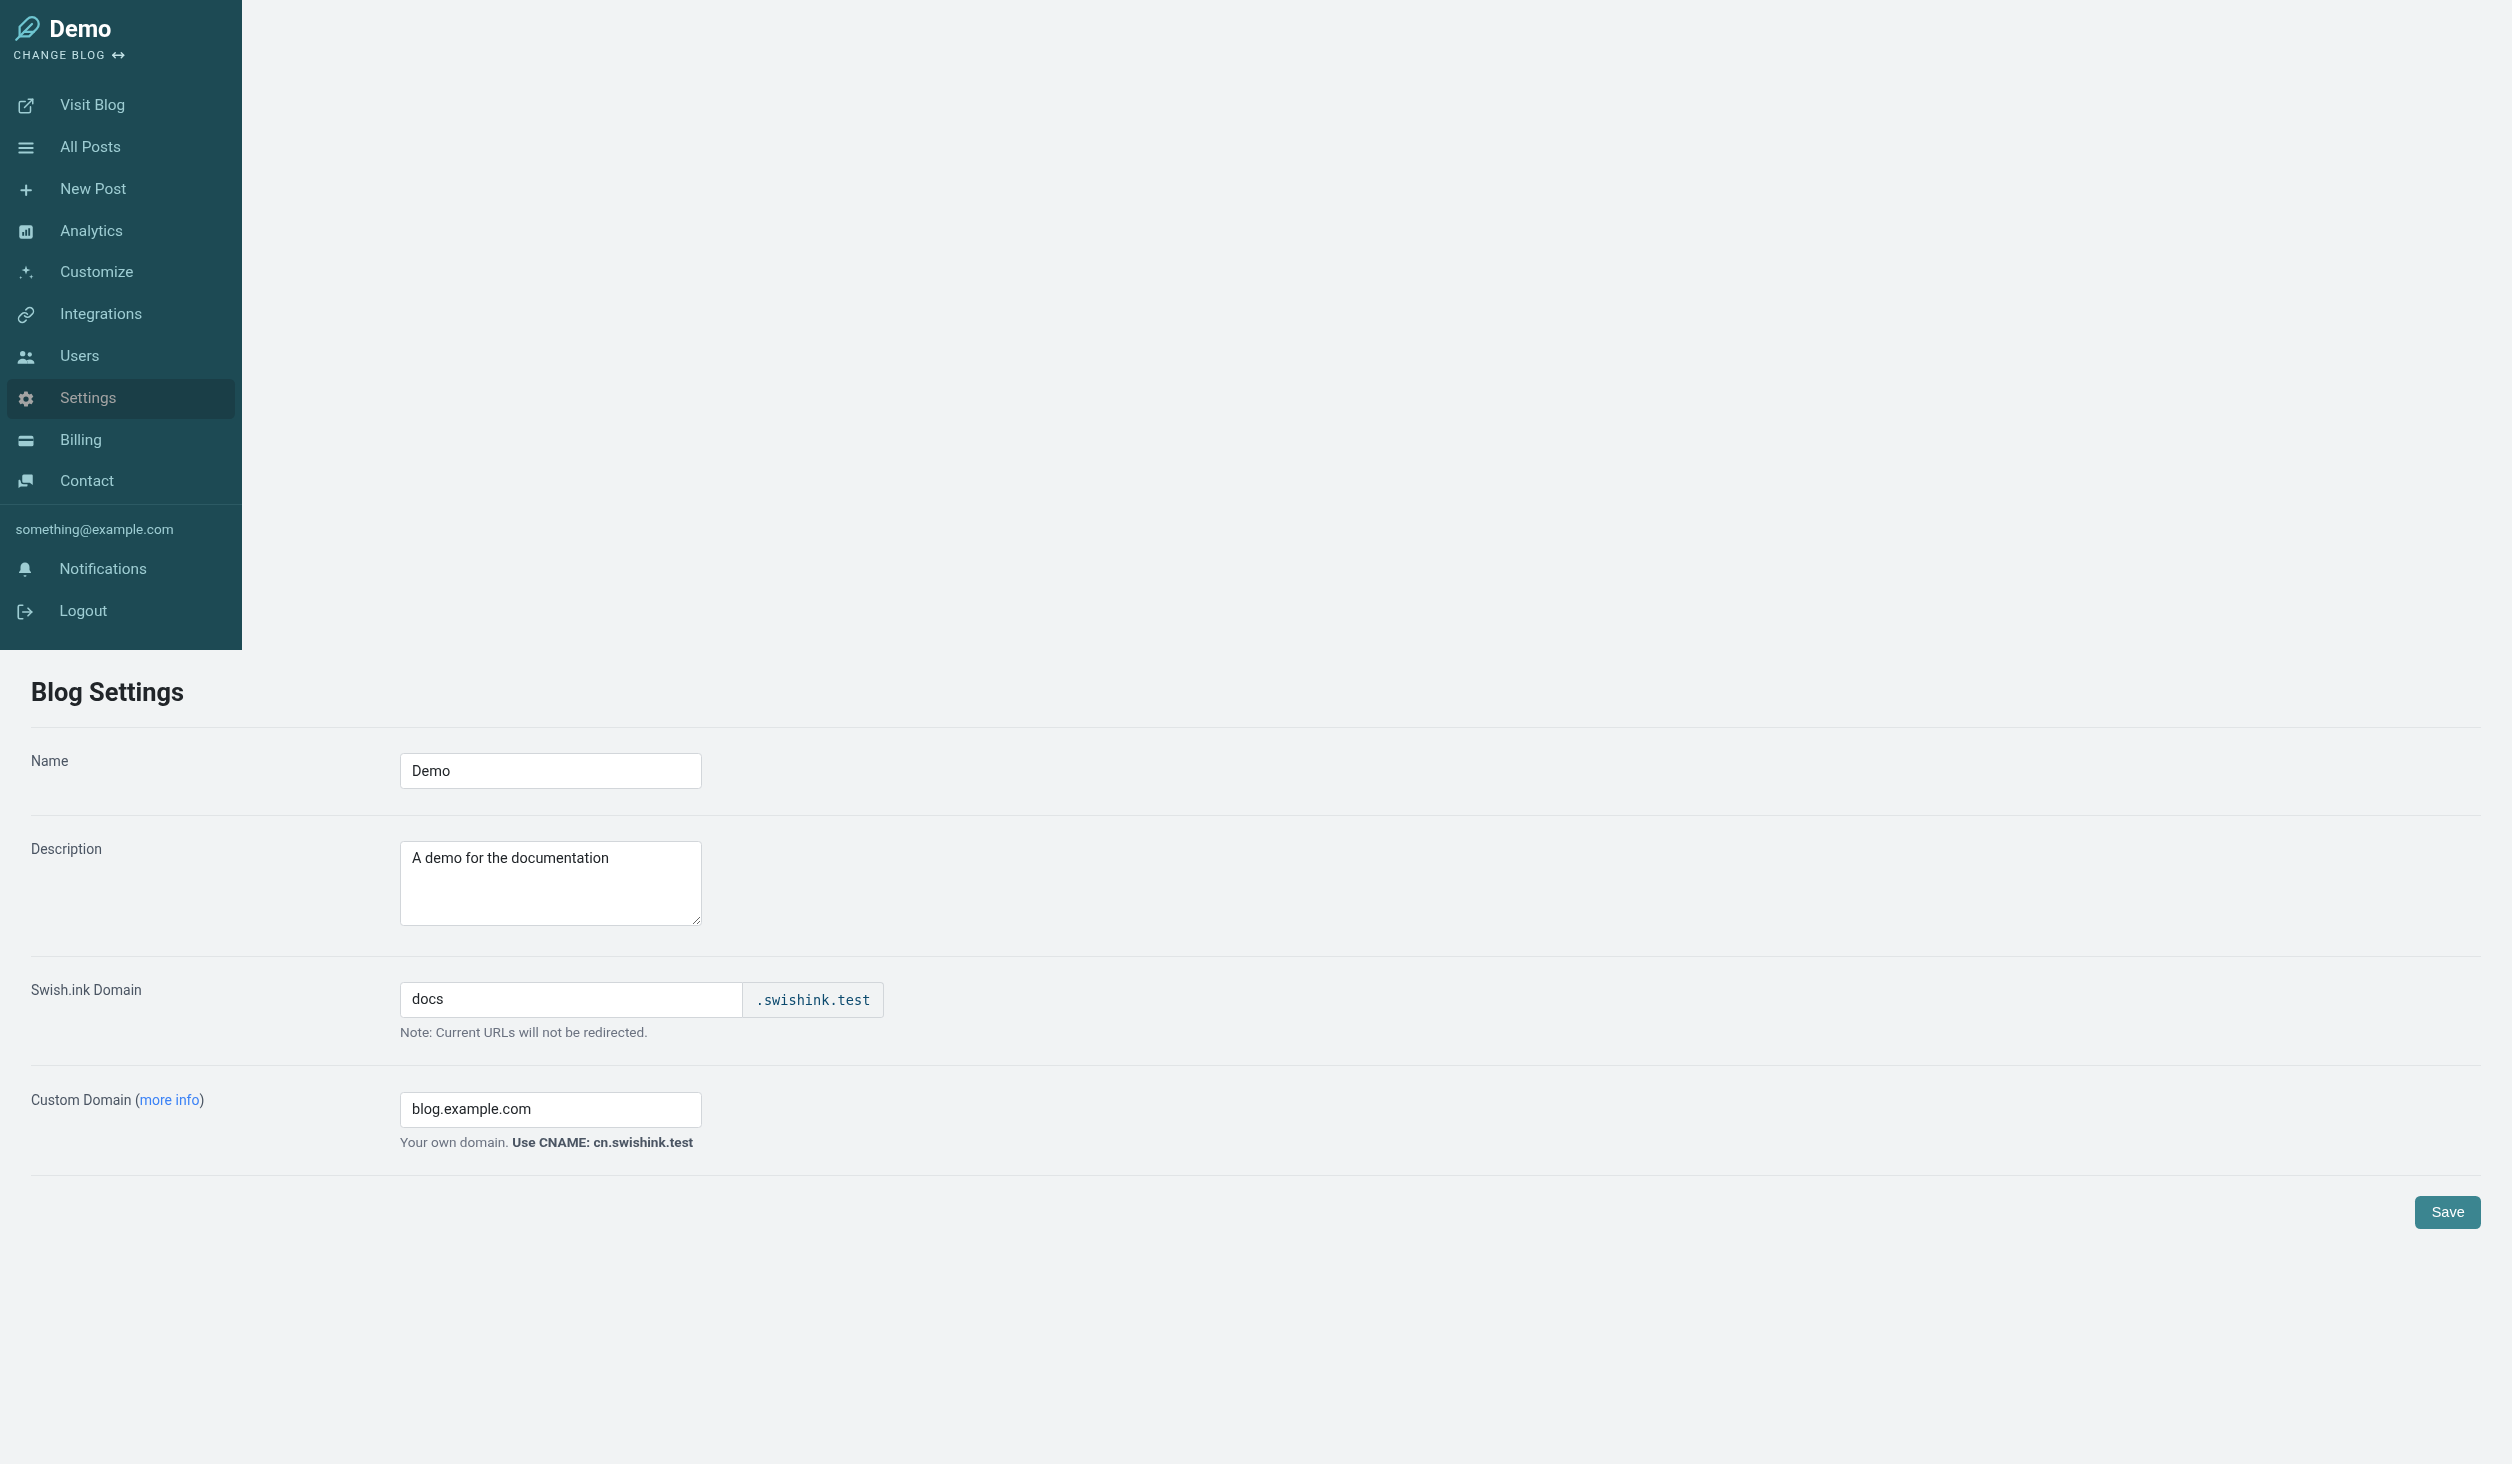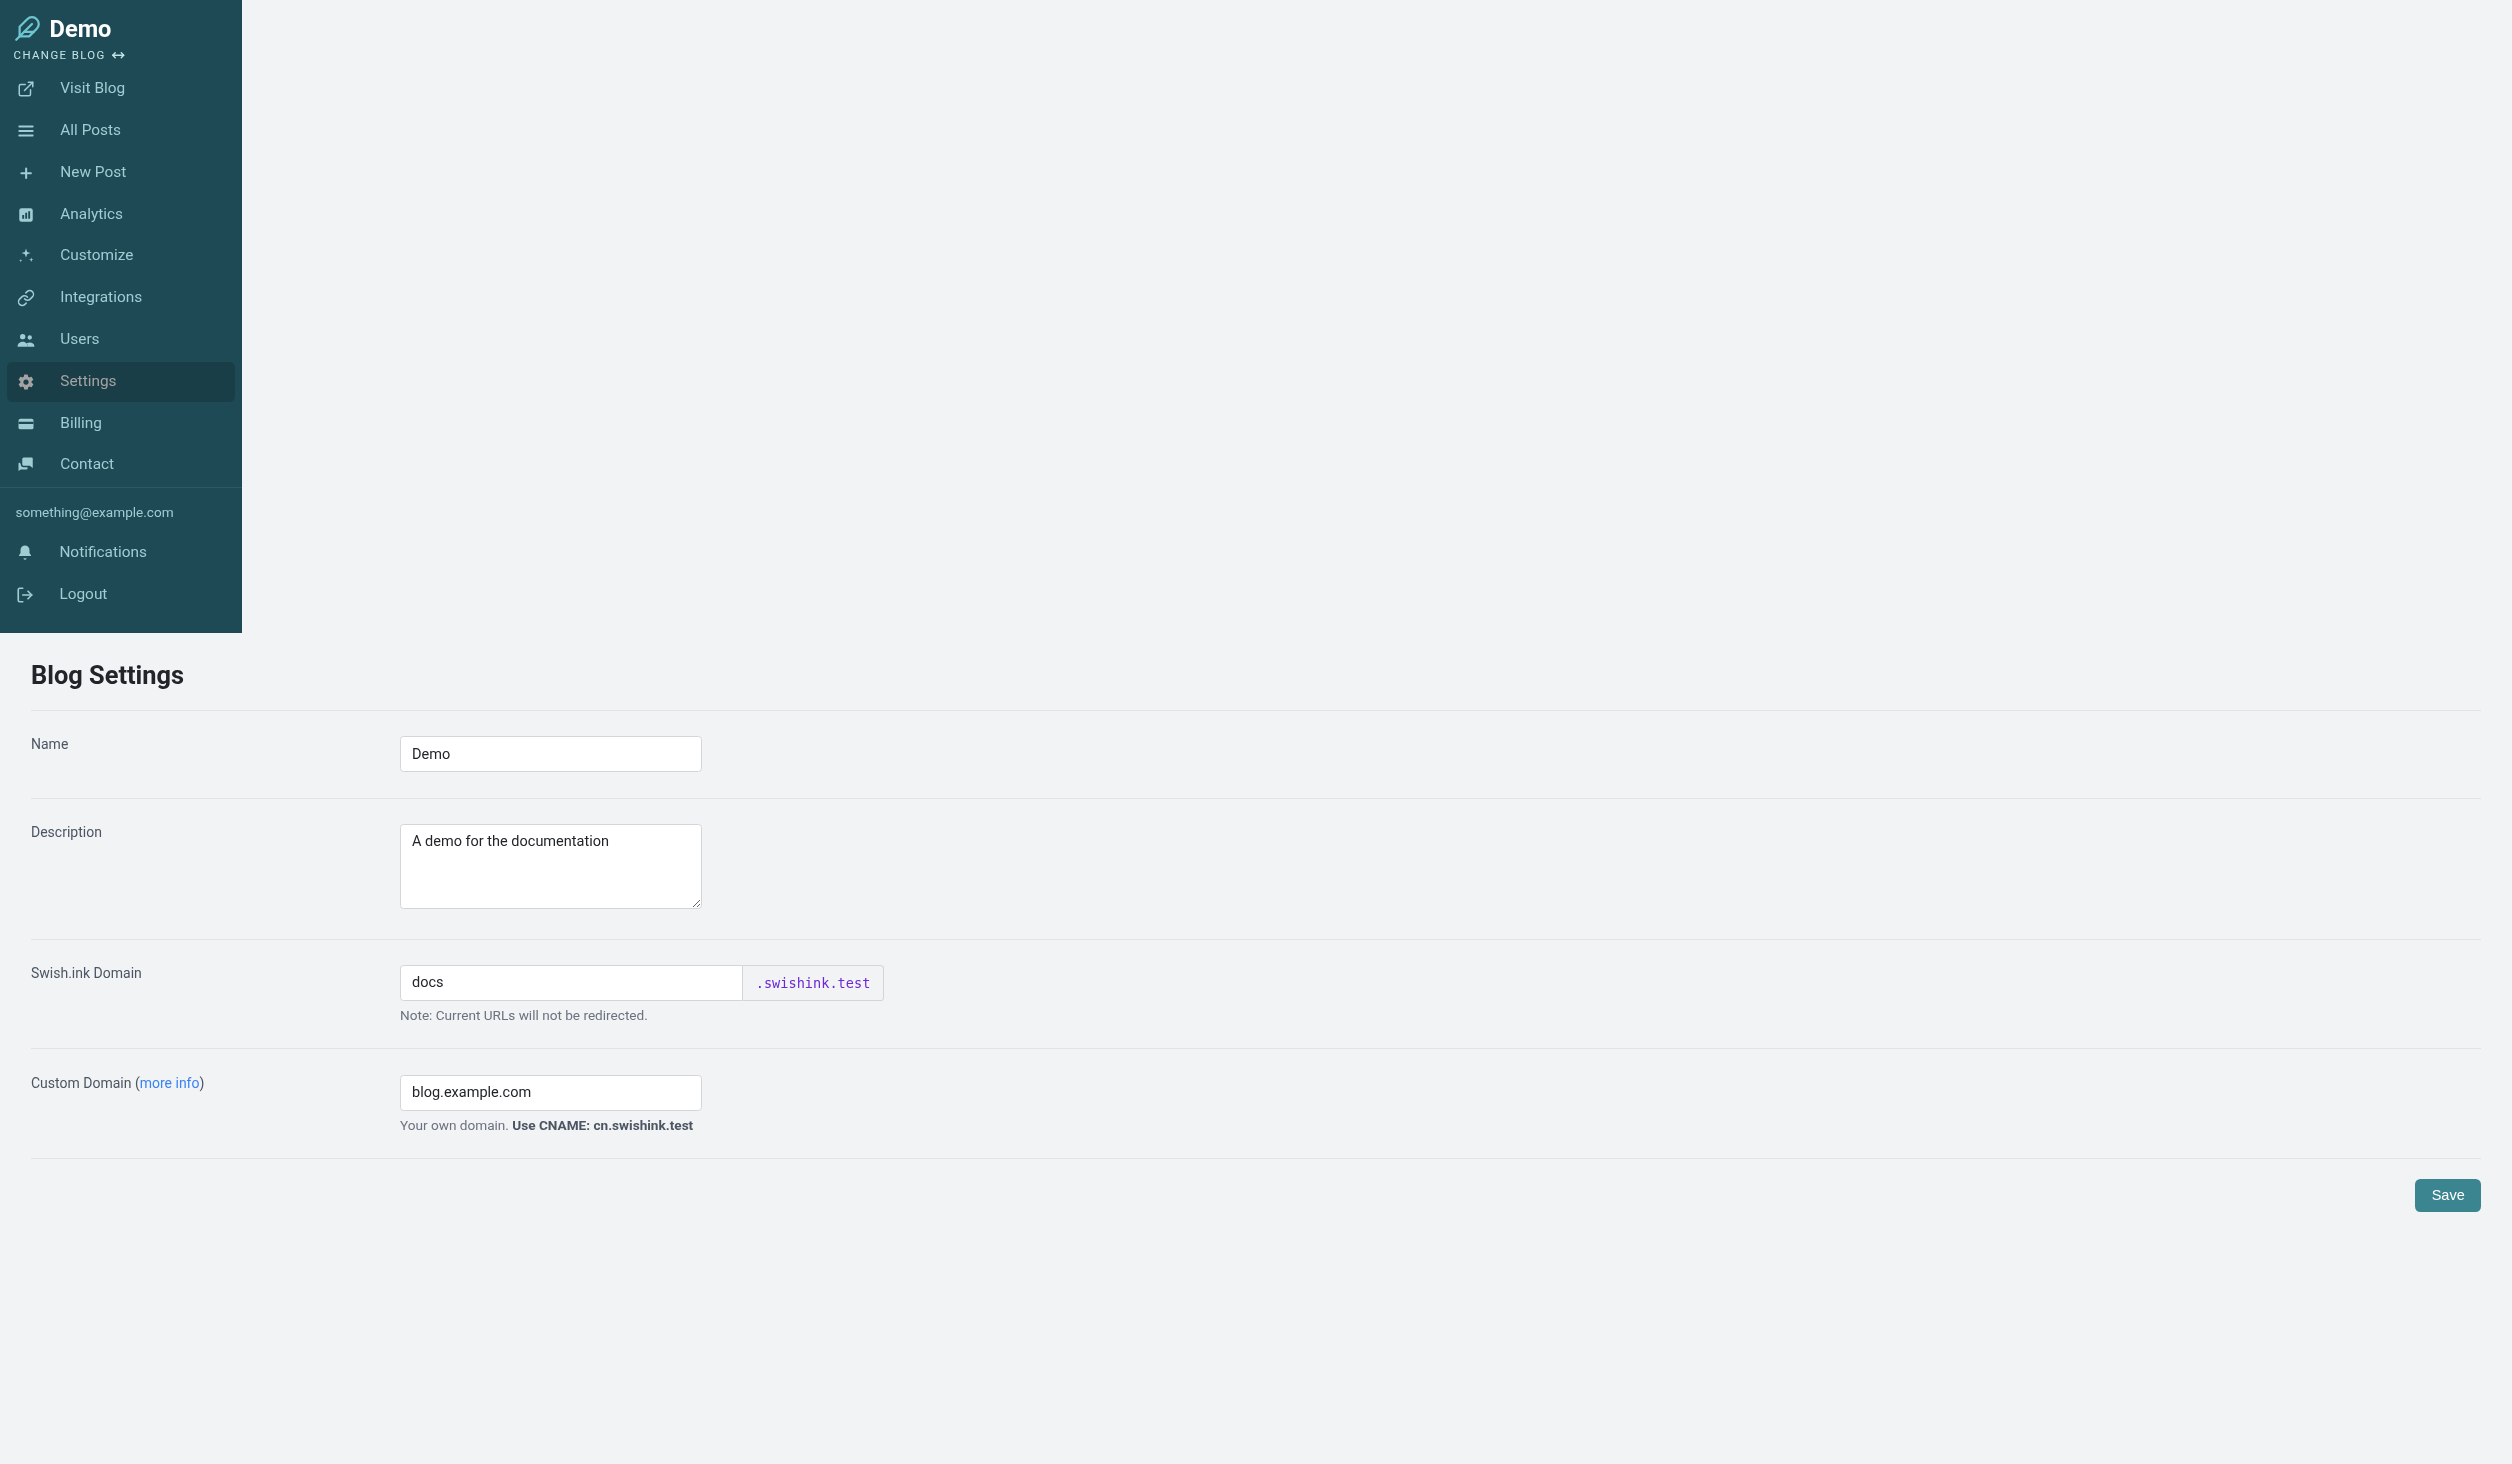--- a/index.html
+++ b/index.html
@@ -36,21 +36,21 @@
     color: #fff;
   }
   .change-blog {
     display: flex;
     align-items: center;
     gap: 5.4px;
     font-size: 11.4px;
     letter-spacing: 1.4px;
     color: #c4e3e7;
     cursor: pointer;
-    margin-bottom: 5px;
+    margin-bottom: 22px;
   }
   .nav { list-style: none; padding: 0 7.3px; flex: 1; }
   .nav-item {
     display: flex;
     gap: 24px;
     padding: 10px 9px;
     margin: 1.8px 0;
     border-radius: 5.4px;
     cursor: pointer;
     font-size: 15.4px;
@@ -122,21 +122,21 @@
   }
   .input-addon {
     display: flex;
     align-items: center;
     padding: 0 12.7px;
     border: 0.9px solid #d2d6da;
     border-left: none;
     border-top-right-radius: 3.6px;
     border-bottom-right-radius: 3.6px;
     background: #f1f3f4;
-    color: #6d28d9;
+    color: #0c4a6e;
     font-family: ui-monospace, SFMono-Regular, Menlo, Consolas, monospace;
     font-size: 13.6px;
   }
   .help-text {
     margin-top: 6px;
     font-size: 13.6px;
     color: #6b7280;
   }
   .help-text strong { color: #4b5563; font-weight: 700; }
   .link { color: #3b82f6; cursor: pointer; }

